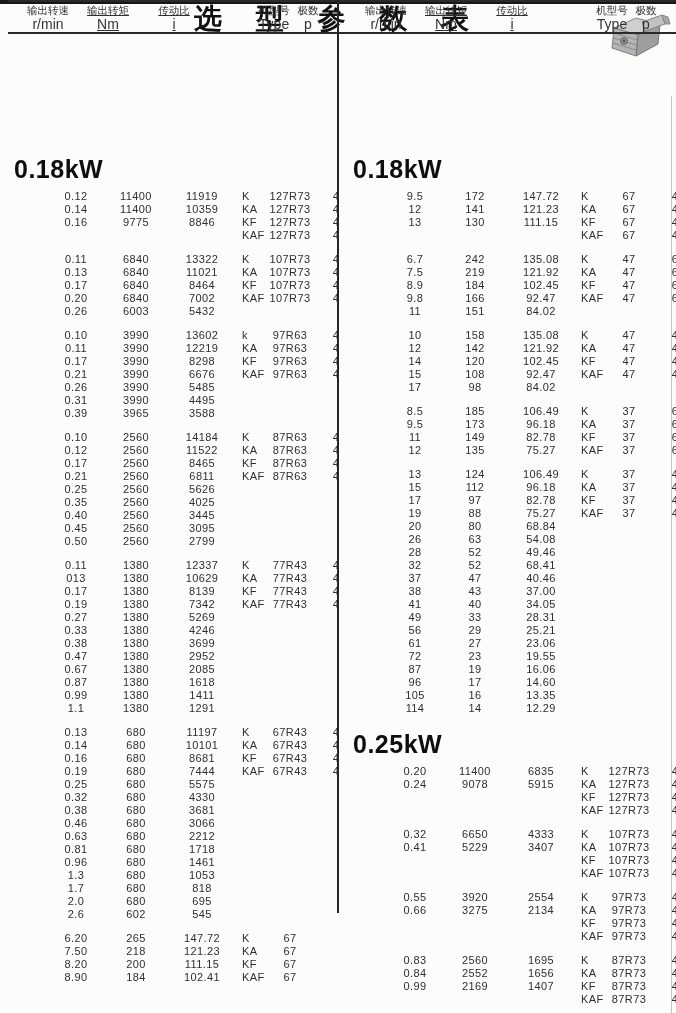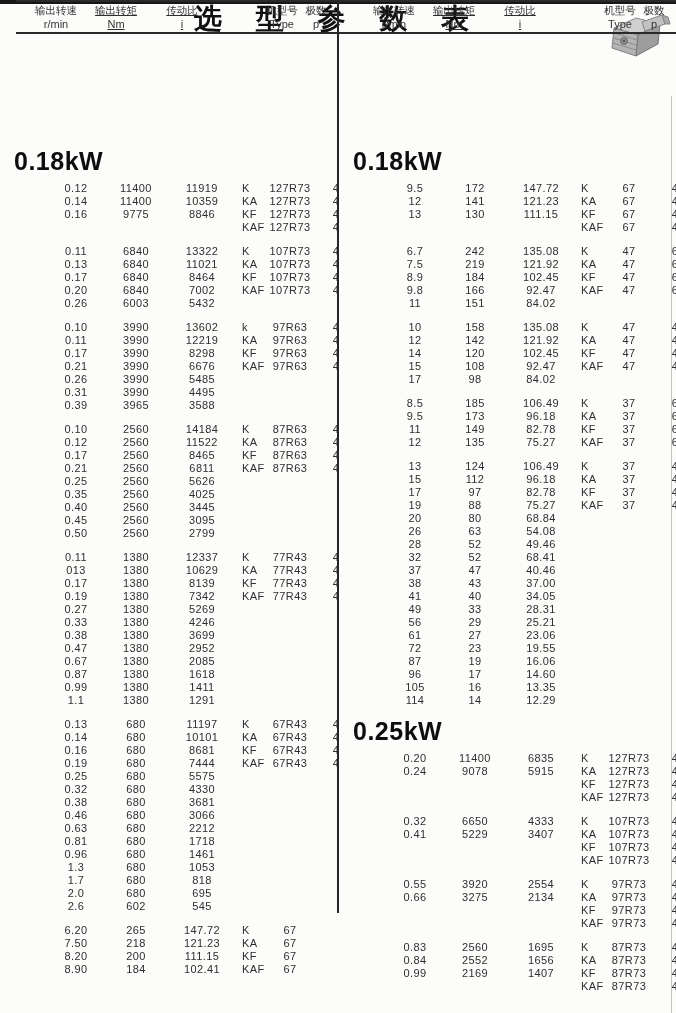--- a/index.html
+++ b/index.html
@@ -8,42 +8,42 @@
     background:#fcfcfb;
     font-family:"Liberation Sans","DejaVu Sans",sans-serif;
     color:#2e2e2e;
   }
   .rule-thick { position:absolute; left:0; top:58; width:676px; height:4px; background:#161616; }
   .page-title {
     position:absolute; left:0; top:63; width:676px; text-align:center;
     font-size:28px; font-weight:bold; letter-spacing:13px; color:#111;
     white-space:nowrap;
   }
-  .header-band { position:absolute; left:16px; top:100; width:612px; height:33px;border-radius:12px; }
+  .header-band { position:absolute; left:8px; top:100; width:612px; height:33px;border-radius:12px; }
   .rule-header-top { position:absolute; left:0; top:0; width:676px; height:2px; background:#2a2a2a; }
   .rule-header-bottom { position:absolute; left:0; top:32px; width:676px; height:2px; background:#2a2a2a; }
   .hgrp { position:absolute; top:3px; width:338px; height:28px; }
   .hgrp-left { left:0; }
   .hgrp-right { left:338px; }
   .hcell { position:absolute; top:0; text-align:center; }
   .hcell .cn { display:block; font-size:10.5px; line-height:14px; color:#333; }
-  .hcell .unit { display:block; font-size:11px; line-height:14px; color:#333; }
+  .hcell .unit { display:block; font-size:14px; line-height:14px; color:#333; }
   .hc1 { left:12px; width:56px; }
   .hc2 { left:70px; width:60px;text-decoration:underline; }
   .hc3 { left:132px; width:68px;text-decoration:underline; }
   .hc45 { left:202px; width:80px;padding-left:24px; }
   .hc6 { left:284px; width:32px; }
   .divider { position:absolute; left:337px; top:100; width:2px; height:913px; background:#262626; }
   .edge-right { position:absolute; left:671px; top:96px; width:1px; height:917px; background:#c3c3c3; }
   .half { position:absolute; top:140px; width:337px; height:873px; overflow:hidden; }
   .half-left { left:0; }
   .half-right { left:339px; }
   .power {
     font-size:25px; line-height:26px; font-weight:800; color:#0e0e0e;
-    margin:8px 0 8px 14px; letter-spacing:0.5px;
+    margin:16px 0 8px 14px; letter-spacing:0.5px;
   }
   .block { margin:0 0 11px 0;padding-left:36px; }
   .row { position:relative; height:13px; }
   .row span {
     position:absolute; top:0; font-size:11px; line-height:13px;
     letter-spacing:0.4px; color:#2e2e2e; white-space:nowrap;
   }
   .c1 { left:12px; width:56px; text-align:center; }
   .c2 { left:70px; width:60px; text-align:center; }
   .c3 { left:132px; width:68px; text-align:center; }

